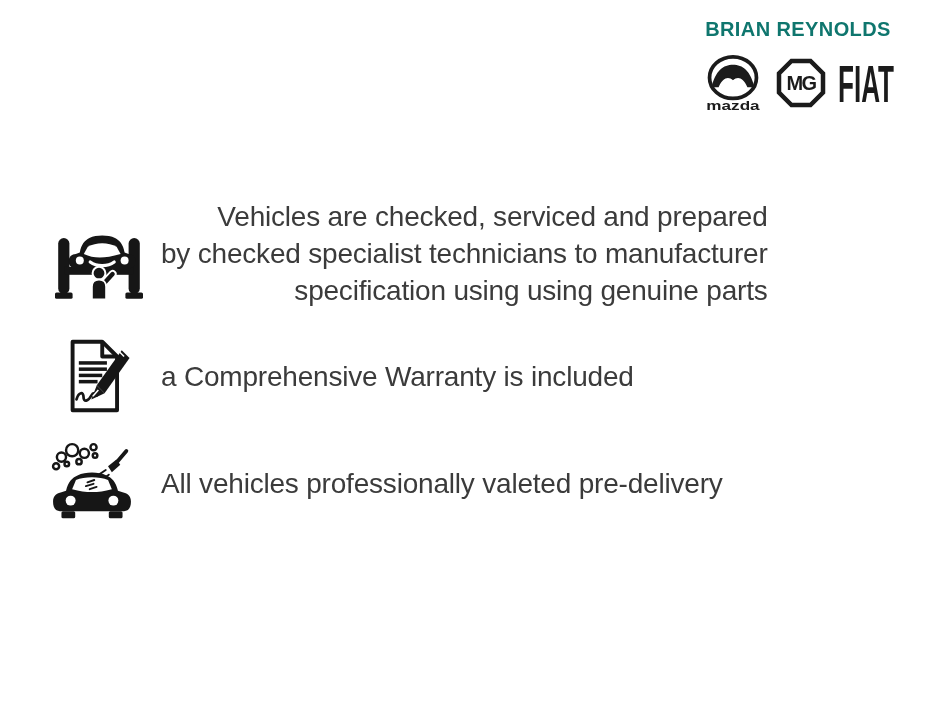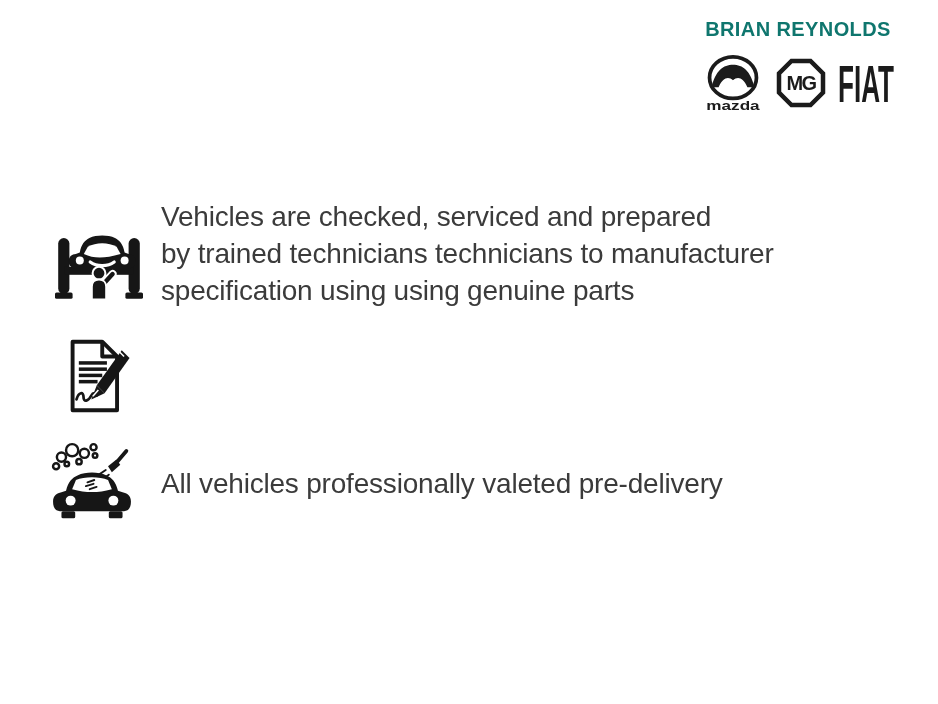--- a/index.html
+++ b/index.html
@@ -37,20 +37,21 @@
   .feature{position:absolute;left:0;width:938px;}
   .feature-icon{position:absolute;color:#161616;}
   .feature-text{
     position:absolute;
     left:161px;
     font-size:28px;
     line-height:37px;
     font-weight:400;
     letter-spacing:-.2px;
     color:#3b3b3b;
+    text-align:right;
   }
   .feature-line{white-space:nowrap;}
   #feature-1{top:196px;height:118px;}
   #feature-1 .feature-icon{left:55px;top:26px;}
   #feature-1 .feature-text{top:2px;}
   #feature-2{top:333px;height:92px;}
   #feature-2 .feature-icon{left:57px;top:2px;}
   #feature-2 .feature-text{top:25px;}
   #feature-3{top:438px;height:84px;}
   #feature-3 .feature-icon{left:50px;top:3px;}
@@ -104,21 +105,21 @@
         <circle cx="87" cy="48" r="5" fill="#ffffff"></circle>
 
         <path d="M60,78 L72,65" stroke="#ffffff" stroke-width="10" stroke-linecap="round" fill="none"></path>
         <path d="M60,78 L72,65" stroke="currentColor" stroke-width="5.5" stroke-linecap="round" fill="none"></path>
         <circle cx="55" cy="64" r="8" fill="currentColor" stroke="#ffffff" stroke-width="2.5"></circle>
         <path d="M46,97 L46,81 C46,75 50,72 55,72 C60,72 64,75 64,81 L64,97 Z" fill="currentColor" stroke="#ffffff" stroke-width="2.5"></path>
       </svg>
     </span>
     <div class="feature-text">
       <div class="feature-line">Vehicles are checked, serviced and prepared</div>
-      <div class="feature-line">by trained technicians technicians to manufacturer</div>
+      <div class="feature-line">by checked specialist technicians to manufacturer</div>
       <div class="feature-line">specification using using genuine parts</div>
     </div>
   </div>
 
   <div class="feature" id="feature-2">
     <span class="feature-icon">
       <svg width="78" height="82" viewBox="0 0 100 100" aria-hidden="true">
 
         <path d="M20,6 H58 L77,25 V94 H20 Z" fill="#ffffff" stroke="currentColor" stroke-width="5" stroke-linejoin="round"></path>
         <path d="M58,6 V25 H77" fill="none" stroke="currentColor" stroke-width="5" stroke-linejoin="round"></path>
@@ -129,20 +130,23 @@
         <rect x="28" y="55" width="24" height="4.5" fill="currentColor"></rect>
 
         <path d="M25,80 C28,70 34,70 34,77 C34,84 40,83 44,75 C46,71 50,71 51,75" fill="none" stroke="currentColor" stroke-width="3.5" stroke-linecap="round"></path>
 
         <polygon points="83,17 93,27 61,72 51,62" fill="currentColor"></polygon>
         <polygon points="51,62 61,72 44,80" fill="currentColor"></polygon>
         <path d="M53,68 L46,76" stroke="#ffffff" stroke-width="2"></path>
         <path d="M86,25 L79,18" stroke="#ffffff" stroke-width="2"></path>
       </svg>
     </span>
+    <div class="feature-text">
+      <div class="feature-line">a Comprehensive Warranty is included</div>
+    </div>
   </div>
 
   <div class="feature" id="feature-3">
     <span class="feature-icon">
       <svg width="84" height="78" viewBox="0 0 110 102" aria-hidden="true">
 
         <g fill="none" stroke="currentColor" stroke-width="3.2">
           <circle cx="15" cy="21" r="6"></circle>
           <circle cx="29" cy="12" r="8"></circle>
           <circle cx="45" cy="16" r="6"></circle>

